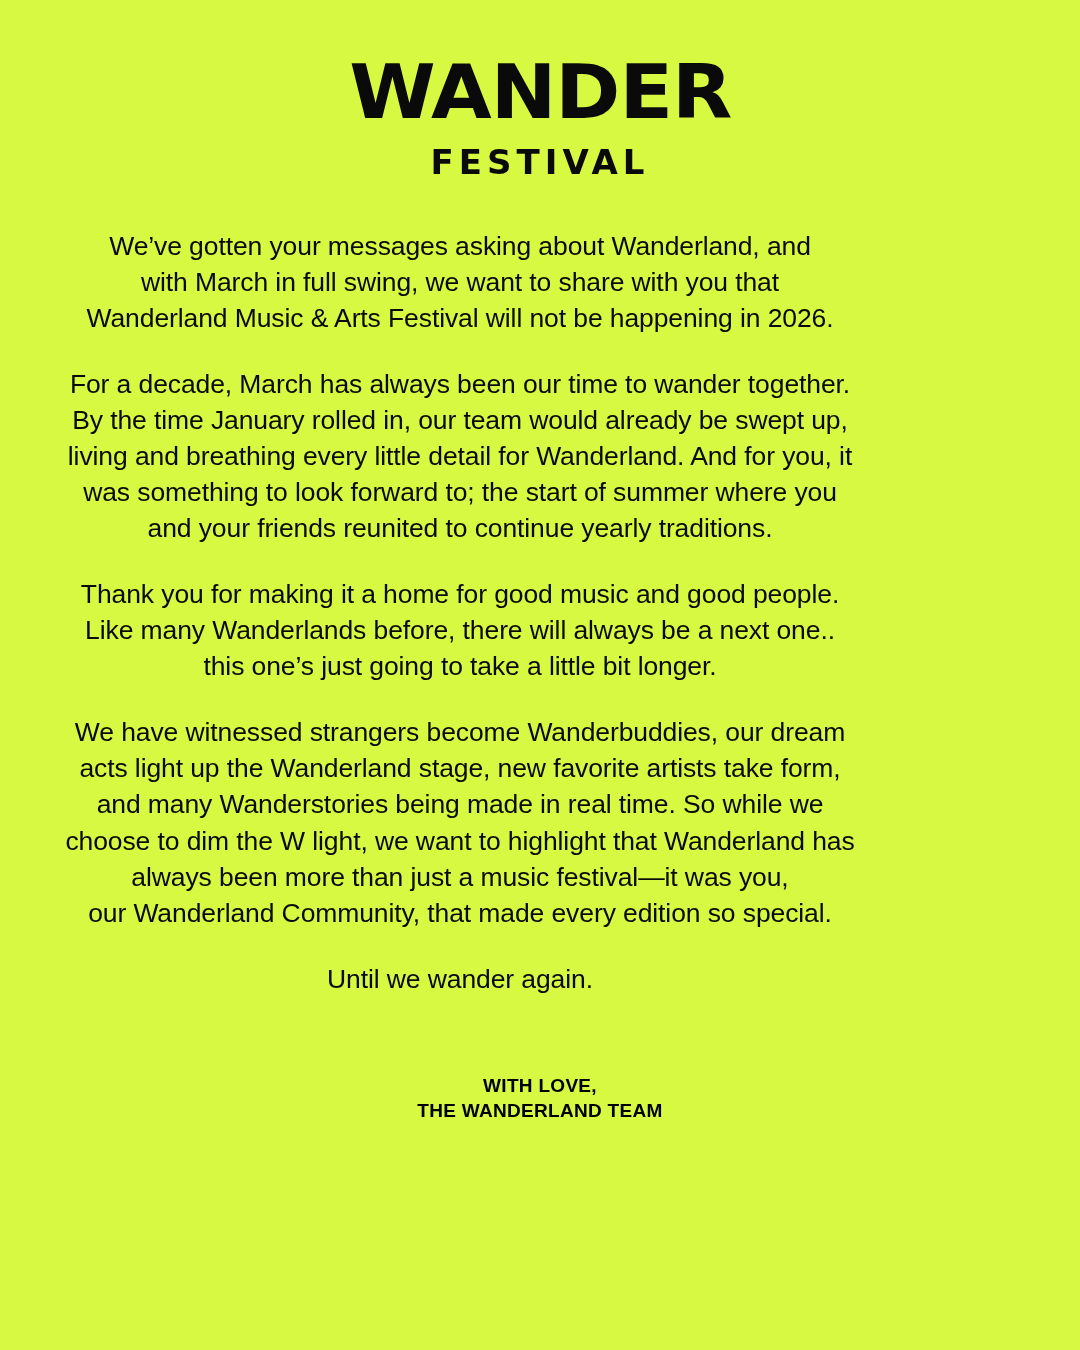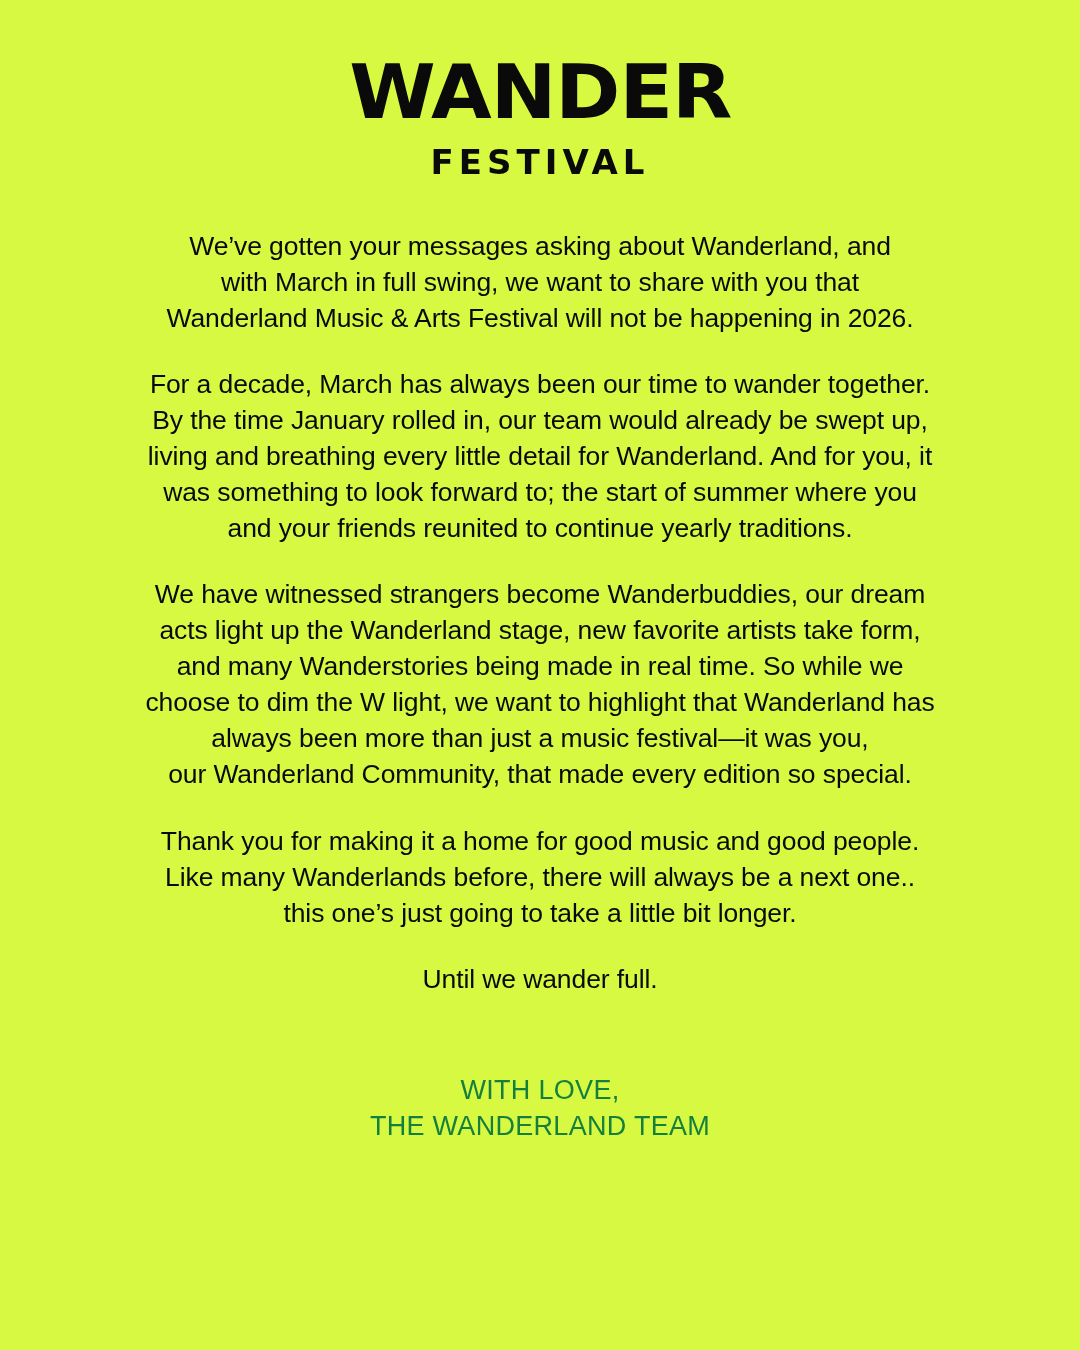--- a/index.html
+++ b/index.html
@@ -14,21 +14,20 @@
     color: #0a0a0a;
     overflow: hidden;
   }
   .page {
     position: relative;
     width: 1080px;
     height: 1350px;
     box-sizing: border-box;
     display: flex;
     flex-direction: column;
-    align-items: center;
   }
 
   
   .logo {
     margin-top: 58px;
     display: flex;
     flex-direction: column;
     align-items: center;
     width: 100%;
   }
@@ -95,25 +94,25 @@
   .para.closing {
     margin-top: 4px;
   }
 
   
   .signature {
     margin-top: 76px;
     text-align: center;
   }
   .sign-line {
-    font-size: 27px;
-    font-weight: 400;
+    font-size: 19px;
+    font-weight: 700;
     line-height: 1.33;
     letter-spacing: 0.3px;
-    color: #15803d;
+    color: #000000;
   }
 </style>
 </head>
 <body>
 
 <div class="page">
 
   <div class="logo">
     <div class="logo-line1">WANDER</div>
     <div class="logo-sub">FESTIVAL</div>
@@ -121,30 +120,30 @@
 
   <div class="body-copy">
     <p class="para">We’ve gotten your messages asking about Wanderland, and
 with March in full swing, we want to share with you that
 Wanderland Music &amp; Arts Festival will not be happening in 2026.</p>
     <p class="para">For a decade, March has always been our time to wander together.
 By the time January rolled in, our team would already be swept up,
 living and breathing every little detail for Wanderland. And for you, it
 was something to look forward to; the start of summer where you
 and your friends reunited to continue yearly traditions.</p>
+    <p class="para">Thank you for making it a home for good music and good people.
+Like many Wanderlands before, there will always be a next one..
+this one’s just going to take a little bit longer.</p>
     <p class="para">We have witnessed strangers become Wanderbuddies, our dream
 acts light up the Wanderland stage, new favorite artists take form,
 and many Wanderstories being made in real time. So while we
 choose to dim the W light, we want to highlight that Wanderland has
 always been more than just a music festival—it was you,
 our Wanderland Community, that made every edition so special.</p>
-    <p class="para">Thank you for making it a home for good music and good people.
-Like many Wanderlands before, there will always be a next one..
-this one’s just going to take a little bit longer.</p>
-    <p class="para closing">Until we wander full.</p>
+    <p class="para closing">Until we wander again.</p>
   </div>
 
   <div class="signature">
     <div class="sign-line">WITH LOVE,</div>
     <div class="sign-line">THE WANDERLAND TEAM</div>
   </div>
 
 </div>
 
 </body></html>

